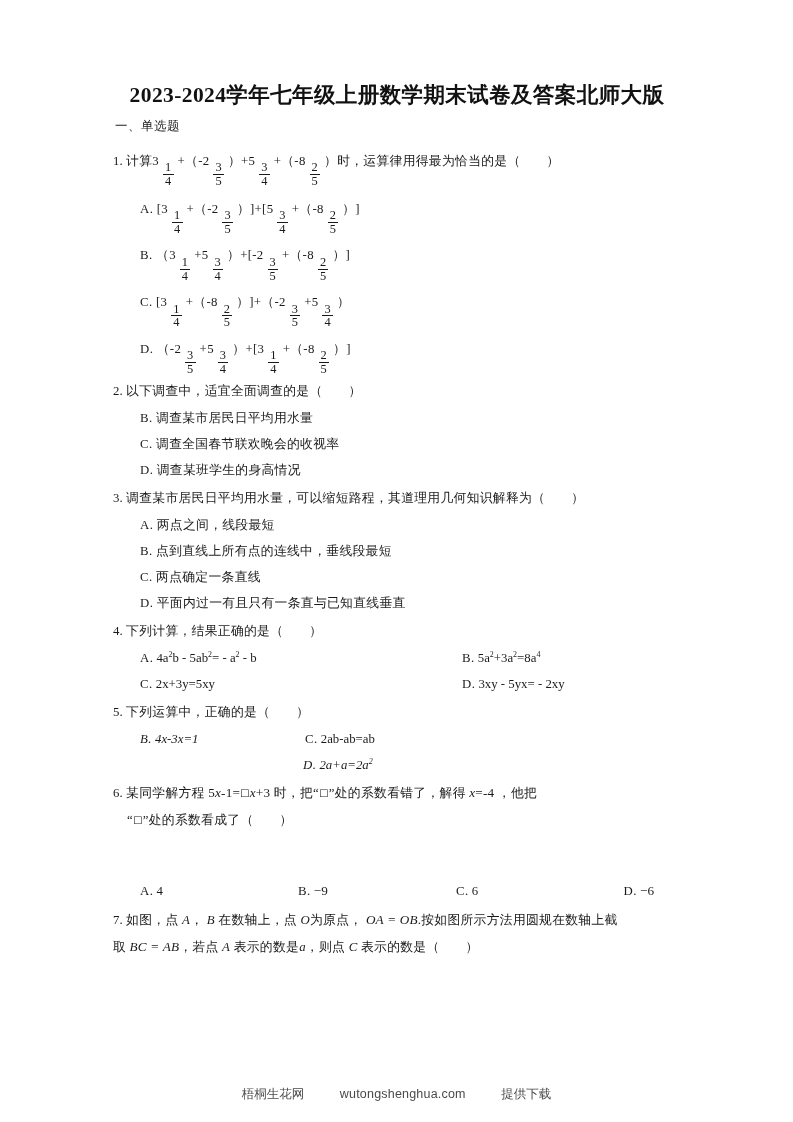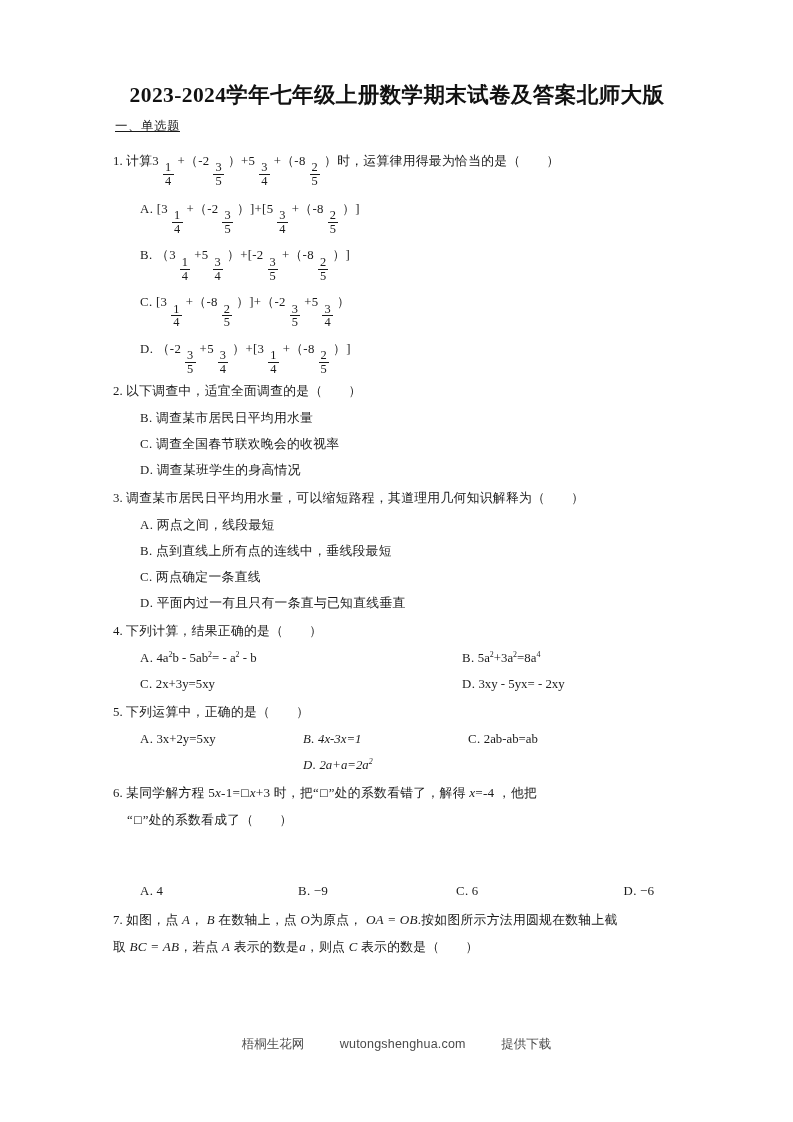--- a/index.html
+++ b/index.html
@@ -38,21 +38,20 @@
     margin: 0 0 9px 0;
     white-space: nowrap;
     color: #111;
   }
 
   
   .section-head {
     font-size: 12.5px;
     margin: 0 0 6px 2px;
     letter-spacing: 0.5px;
-    text-decoration: underline;
   }
 
   
   .question {
     margin-bottom: 2px;
   }
   .q-stem {
     font-size: 12.8px;
     line-height: 26px;
     letter-spacing: 0.3px;
@@ -112,21 +111,21 @@
   .mi { font-style: italic; font-family: "Liberation Serif", "DejaVu Serif", serif; }
   .mathrun { font-size: 13.2px; letter-spacing: 0.2px; }
   sup { font-size: 0.62em; vertical-align: super; line-height: 0; }
   .boxch { font-family: "DejaVu Sans", sans-serif; font-size: 10px; vertical-align: 1px; }
   .blank { display: inline-block; width: 26px; }
 
   
   .footer {
     position: absolute;
     left: 0;
-    top: 1036px;
+    top: 1086px;
     width: 793px;
     text-align: center;
     font-size: 12.5px;
     color: #4a4a4a;
     font-family: "Liberation Sans", sans-serif;
   }
   .footer span { margin: 0 16px; }
   .footer .site { letter-spacing: 0.2px; }
 </style>
 </head>
@@ -294,24 +293,20 @@
         </div>
       </div>
     </div>
 
     <div class="question">
       <div class="q-stem">
         <span class="qnum">5.</span>
         <span>下列运算中，正确的是（</span><span class="blank"></span><span>）</span>
       </div>
       <div class="opt-row col-3">
-        <div class="cell cell-a">
-          <span class="opt-label">A.</span>
-          <span>3x+2y=5xy</span>
-        </div>
         <div class="cell cell-b">
           <span class="opt-label">B.</span>
           <span>4x-3x=1</span>
         </div>
         <div class="cell cell-c">
           <span class="opt-label">C.</span>
           <span>2ab-ab=ab</span>
         </div>
       </div>
       <div class="opt-row col-3">

